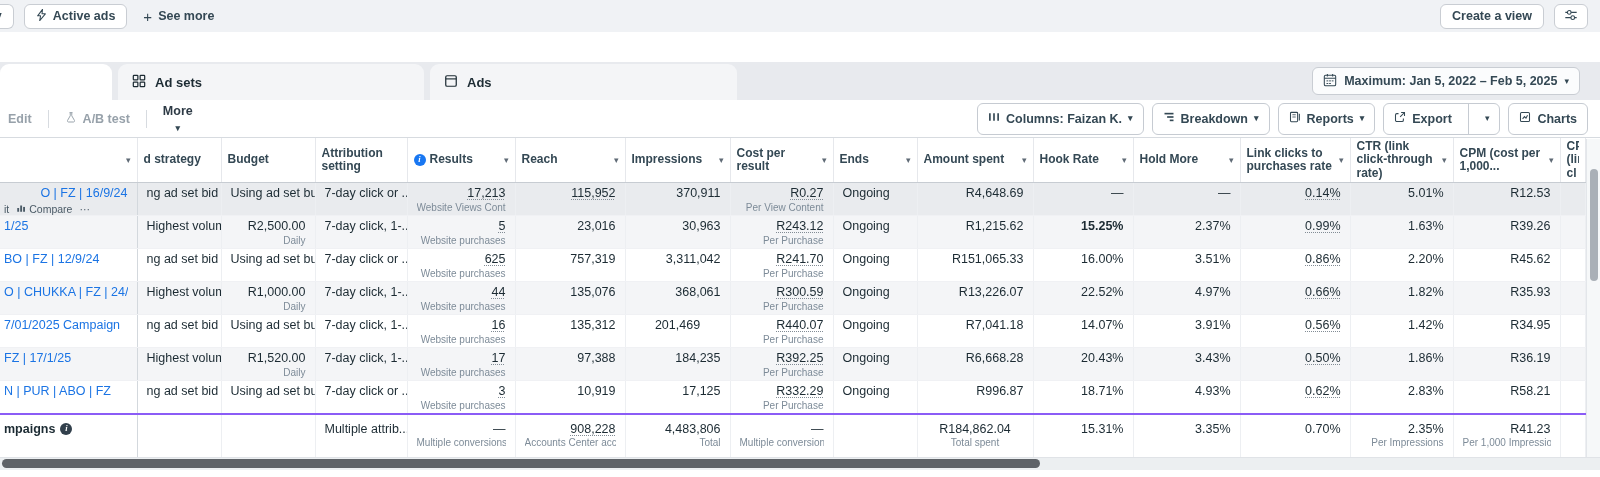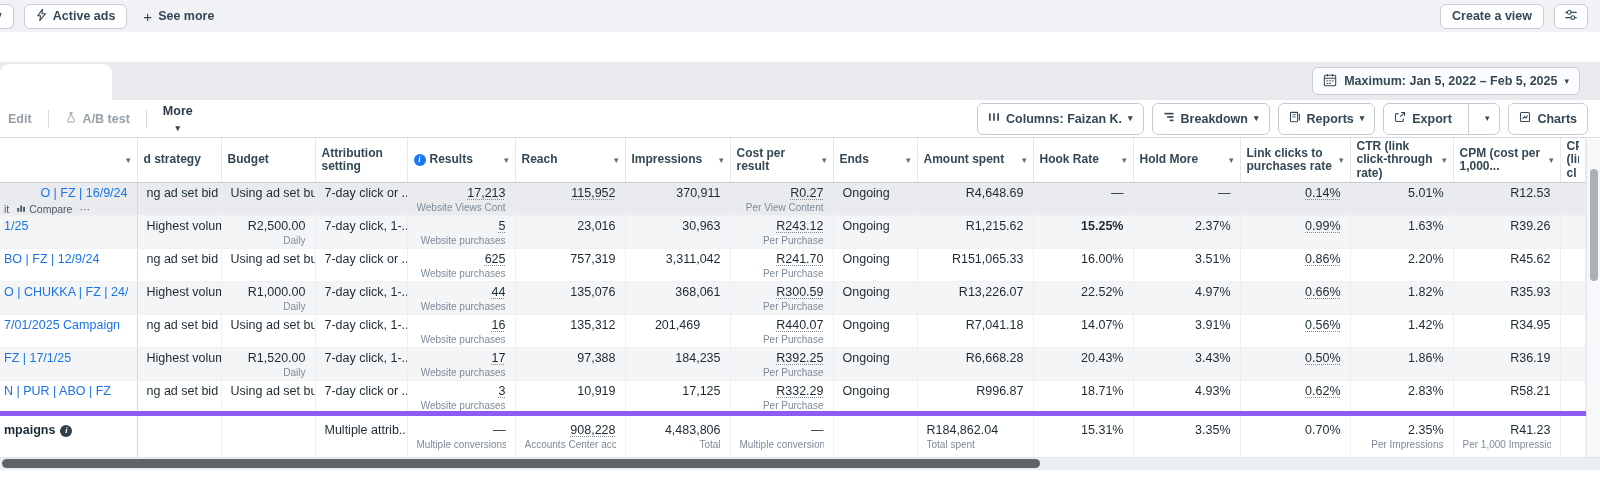--- a/index.html
+++ b/index.html
@@ -52,21 +52,21 @@
   th{height:34px;box-sizing:border-box;border-bottom:1px solid #c7ccd2;border-right:1px solid #e6e8ec;
     padding:2px 6px;vertical-align:middle;background:#fff;cursor:pointer;}
   .th-inner{display:flex;align-items:center;gap:4px;font-size:12px;font-weight:700;color:#344854;line-height:1.12;text-align:left;}
   .th-lbl{flex:1;overflow:hidden;}
   .sort{font-size:9px;color:#5f6a75;flex:none;}
   td{height:33px;box-sizing:border-box;vertical-align:top;padding:3px 9px 0;font-size:12.5px;color:#1c2b33;
     border-right:1px solid #edeff2;border-bottom:1px solid #f0f1f4;line-height:1.15;overflow:hidden;white-space:nowrap;}
   td.col-name{border-right:1px solid #d3d8dd;padding-left:4px;}
   tr.alt td{background:#f4f5f7;}
   tr.hovered td{background:#e9ebee;}
-  tr.summary td{background:#fff;border-top:5px solid #8b5cf6;height:52px;padding-top:7px;}
+  tr.summary td{background:#fff;border-top:2px solid #8b5cf6;height:52px;padding-top:7px;}
   .val{display:inline-block;}
   .val.u{text-decoration-line:underline;text-decoration-style:dotted;text-decoration-color:#828c95;
     text-decoration-thickness:1px;text-underline-offset:2px;cursor:pointer;}
   .sub{font-size:10px;color:#7d8b98;margin-top:1px;white-space:nowrap;overflow:hidden;}
   .name-link{color:#1b74e4;white-space:nowrap;overflow:hidden;max-width:130px;cursor:pointer;}
   .actions{display:flex;align-items:center;gap:7px;font-size:10.5px;color:#4a5a66;margin-top:2px;}
   .action{display:inline-flex;align-items:center;gap:3px;cursor:pointer;}
   .sum-name{display:inline-flex;align-items:center;gap:5px;font-weight:700;color:#1c2b33;}
   .info-dot{display:inline-flex;align-items:center;justify-content:center;width:12px;height:12px;border-radius:50%;
     color:#fff;font-size:8.5px;font-style:italic;font-family:"Liberation Serif",serif;flex:none;}
@@ -116,20 +116,42 @@
       </span>
     </button>
   </div>
 
   <div class="search-band"></div>
 
   <div class="tabrow">
     <div class="tab selected">
       <span></span>
     </div>
+    <div class="tab unsel w1">
+      <span>
+        <svg width="14" height="14" viewBox="0 0 16 16">
+            <g fill="none" stroke="#1c2b33" stroke-width="1.4">
+              <rect x="1.5" y="1.5" width="5.2" height="5.2" rx="0.8"></rect>
+              <rect x="9.3" y="1.5" width="5.2" height="5.2" rx="0.8"></rect>
+              <rect x="1.5" y="9.3" width="5.2" height="5.2" rx="0.8"></rect>
+              <rect x="9.3" y="9.3" width="5.2" height="5.2" rx="0.8"></rect>
+            </g>
+          </svg>
+      </span>
+      <span>Ad sets</span>
+    </div>
+    <div class="tab unsel w2">
+      <span>
+        <svg width="14" height="14" viewBox="0 0 16 16">
+            <rect x="2" y="2" width="12" height="12" rx="1.5" fill="none" stroke="#1c2b33" stroke-width="1.4"></rect>
+            <path d="M2 5.6h12" stroke="#1c2b33" stroke-width="1.3"></path>
+          </svg>
+      </span>
+      <span>Ads</span>
+    </div>
     <div class="datebtn">
       <span>
         <svg width="14" height="14" viewBox="0 0 16 16">
             <rect x="1.5" y="2.5" width="13" height="12" rx="1.5" fill="none" stroke="#344854" stroke-width="1.2"></rect>
             <path d="M1.5 6h13M5 1v3M11 1v3" stroke="#344854" stroke-width="1.2"></path>
             <path d="M4 9h2M7 9h2M10 9h2M4 12h2M7 12h2" stroke="#344854" stroke-width="1.1"></path>
           </svg>
       </span>
       <span>Maximum: Jan 5, 2022 – Feb 5, 2025</span>
       <span class="chev">▾</span>
@@ -488,21 +510,21 @@
                 <span class="info-dot dark">i</span>
               </div></td>
             <td class="col-strategy" style="text-align: left;"></td>
             <td class="col-budget" style="text-align: left;"></td>
             <td class="col-attribution" style="text-align: left;"><span class="val">Multiple attrib...</span></td>
             <td class="col-results" style="text-align: right;"><span class="val">—</span><div class="sub">Multiple conversions</div></td>
             <td class="col-reach" style="text-align: right;"><span class="val u">908,228</span><div class="sub">Accounts Center acco...</div></td>
             <td class="col-impressions" style="text-align: right;"><span class="val">4,483,806</span><div class="sub">Total</div></td>
             <td class="col-cost" style="text-align: right;"><span class="val">—</span><div class="sub">Multiple conversions</div></td>
             <td class="col-ends" style="text-align: left;"></td>
-            <td class="col-spent" style="text-align: left;"><span class="val">R184,862.04</span><div class="sub">Total spent</div></td>
+            <td class="col-spent" style="text-align: center;"><span class="val">R184,862.04</span><div class="sub">Total spent</div></td>
             <td class="col-hook" style="text-align: right;"><span class="val">15.31%</span></td>
             <td class="col-hold" style="text-align: right;"><span class="val">3.35%</span></td>
             <td class="col-link_rate" style="text-align: right;"><span class="val">0.70%</span></td>
             <td class="col-ctr" style="text-align: right;"><span class="val">2.35%</span><div class="sub">Per Impressions</div></td>
             <td class="col-cpm" style="text-align: right;"><span class="val">R41.23</span><div class="sub">Per 1,000 Impressions</div></td>
             <td class="col-cpc" style="text-align: right;"></td>
           </tr>
         </tbody>
       </table>
   </div>

